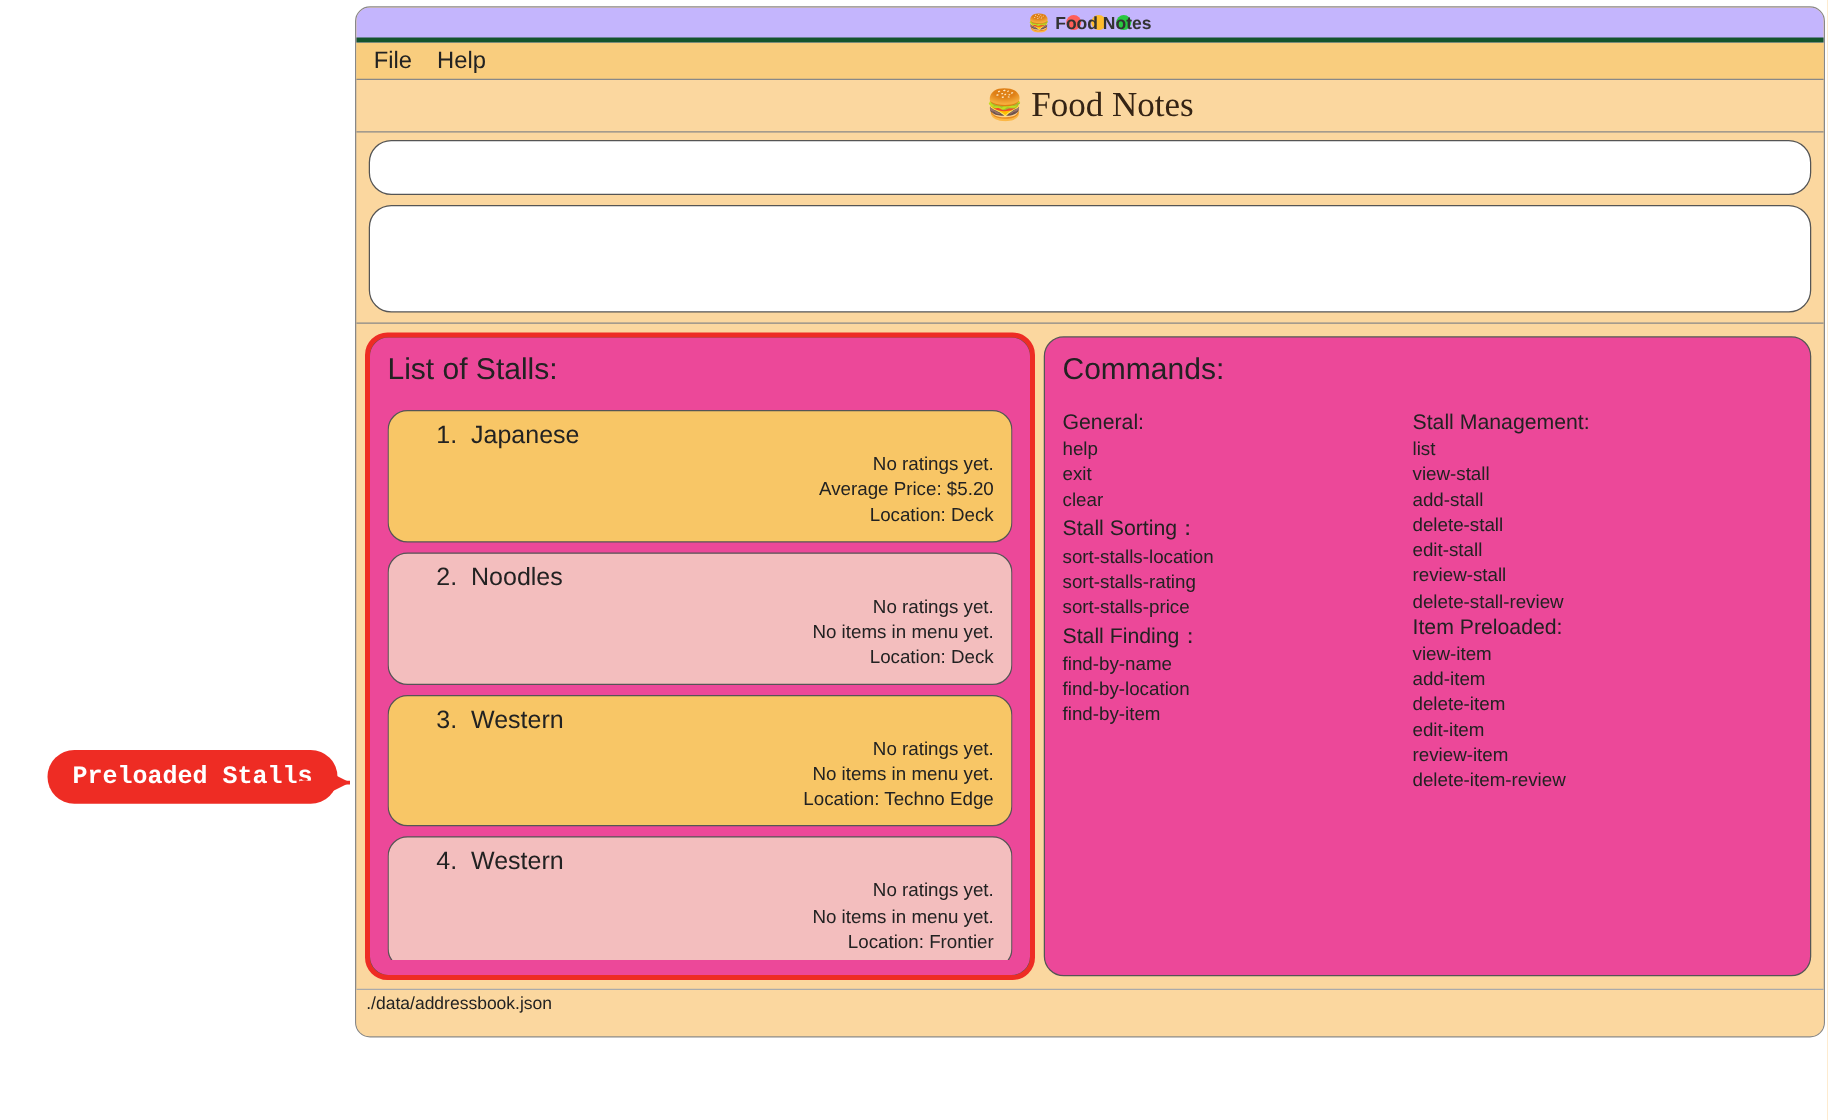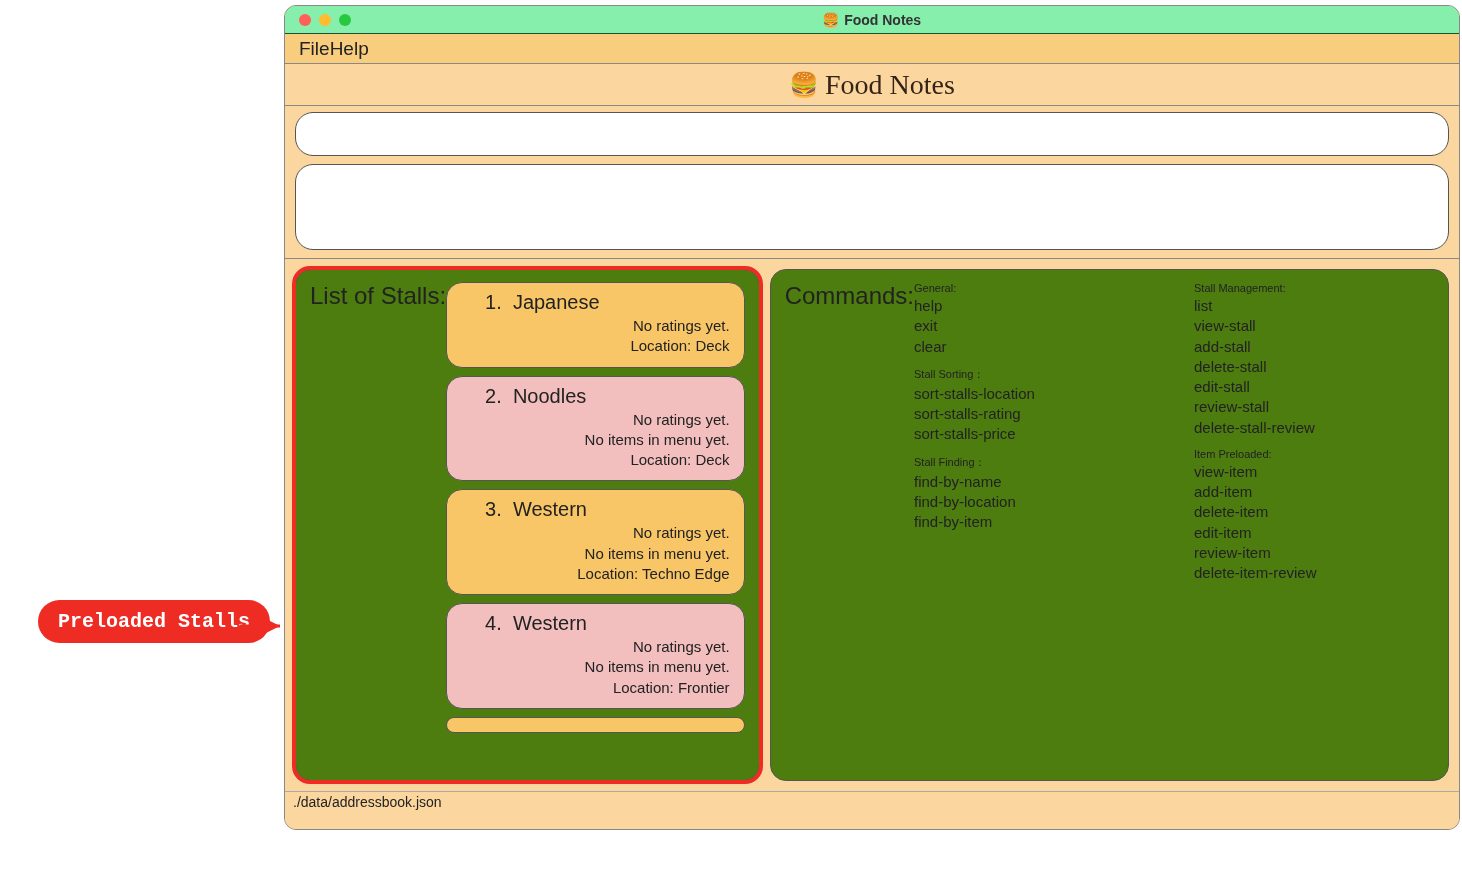--- a/index.html
+++ b/index.html
@@ -42,25 +42,26 @@
     height: 825px;
     background: #fbd79f;
     border: 1px solid #888;
     border-radius: 12px;
     overflow: hidden;
     display: flex;
     flex-direction: column;
   }
   .titlebar {
     height: 28px;
-    background: #86efac;
-    border-bottom: 1px solid #14532d;
+    background: #c4b5fd;
+    border-bottom: 4px solid #14532d;
     display: flex;
     align-items: center;
     position: relative;
+    justify-content: center;
   }
   .traffic {
     display: flex;
     gap: 8px;
     padding-left: 14px;
   }
   .tl { width: 12px; height: 12px; border-radius: 50%; }
   .tl-red { background: #ff5f57; }
   .tl-yellow { background: #febc2e; }
   .tl-green { background: #28c840; }
@@ -76,20 +77,21 @@
   .burger-emoji { font-size: 14px; }
 
   .menubar {
     height: 30px;
     background: #f9cd7e;
     display: flex;
     align-items: center;
     padding: 0 14px;
     font-size: 19px;
     color: #222;
+    gap: 20px;
     border-bottom: 1px solid #888;
   }
   .menubar span { cursor: default; }
 
   .logo-row {
     height: 42px;
     display: flex;
     align-items: center;
     justify-content: center;
     border-bottom: 1px solid #888;
@@ -138,24 +140,24 @@
   .main-row {
     flex: 1;
     display: flex;
     gap: 10px;
     padding: 10px;
     min-height: 0;
   }
   .panel {
     border: 1px solid #555;
     border-radius: 16px;
-    background: #4d7c0f;
+    background: #ec4899;
     padding: 12px 14px;
     display: flex;
-    flex-direction: row;
+    flex-direction: column;
     min-height: 0;
   }
   .panel-left {
     width: 530px;
     position: relative;
   }
   .panel-right {
     flex: 1;
   }
   .panel-left-highlight {
@@ -193,25 +195,25 @@
   .stall-card.peek { height: 16px; overflow: hidden; padding-top: 4px; }
 
   .commands-cols {
     display: flex;
     gap: 40px;
     font-size: 15px;
     color: #222;
   }
   .commands-col { flex: 0 0 240px; }
   .cmd-group-title {
-    font-size: 11px;
+    font-size: 17px;
     margin: 0 0 2px 0;
   }
   .cmd-item { line-height: 1.35; }
-  .cmd-group + .cmd-group { margin-top: 10px; }
+  .cmd-group + .cmd-group { }
 
   .statusbar {
     height: 38px;
     background: #fbd79f;
     border-top: 1px solid #aaa;
     font-size: 14px;
     color: #222;
     padding: 2px 8px;
   }
 </style>
@@ -274,20 +276,21 @@
         <div class="panel-title">List of Stalls:</div>
 
         <div class="stall-list">
 
           <div class="stall-card orange">
             <div class="stall-title">
               <span>1.</span>&nbsp;
               <span>Japanese</span>
             </div>
             <div class="stall-line">No ratings yet.</div>
+            <div class="stall-line">Average Price: $5.20</div>
             <div class="stall-line">Location: Deck</div>
           </div>
 
           <div class="stall-card pink">
             <div class="stall-title">
               <span>2.</span>&nbsp;
               <span>Noodles</span>
             </div>
             <div class="stall-line">No ratings yet.</div>
             <div class="stall-line">No items in menu yet.</div>

